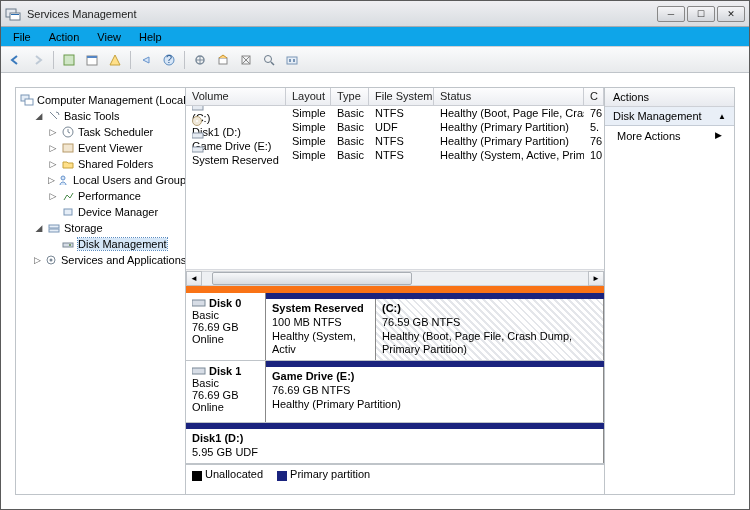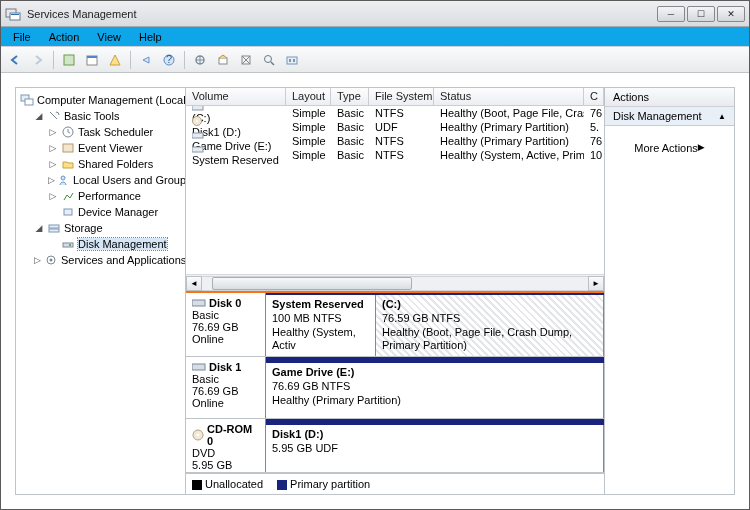--- a/index.html
+++ b/index.html
@@ -18,21 +18,21 @@
 .tsep { width: 1px; height: 18px; background: #c0c3c8; margin: 0 2px; }
 .body { flex: 1; display: flex; border: 1px solid #bfc4c9; margin: 14px; min-height: 0;}
 .tree { width: 170px; border-right: 1px solid #bfc4c9; overflow: hidden; padding: 4px 0 0 4px; background: #fff; }
 .tree-row { display: flex; align-items: center; height: 16px; padding-left: 0; gap: 3px; cursor: pointer; white-space: nowrap;}
 .tree-row .exp { width: 10px; text-align: center; color: #555; font-size:9px;}
 .tree-row .ticon { width: 14px; height: 14px; display:inline-flex; align-items:center; justify-content:center;}
 .tree-row.sel span.lbl { background: #d5e6f7; outline: 1px dotted #5b8cc0;}
 .lvl1 { padding-left: 14px; }
 .lvl2 { padding-left: 28px; }
 .mid { flex: 1; display: flex; flex-direction: column; min-width: 0;}
-.listpane { height: 205px; display: flex; flex-direction: column; border-bottom: 2px solid #f97316;}
+.listpane { height: 205px; display: flex; flex-direction: column; border-bottom: 7px solid #f97316;}
 .lheader { display: flex; height: 18px; background: linear-gradient(#fdfdfe,#eceef2); border-bottom: 1px solid #cacdd3; }
 .lcol { border-right: 1px solid #cacdd3; padding: 2px 6px; color: #222; white-space:nowrap; overflow:hidden;}
 .lbody { flex: 1; overflow: hidden; }
 .lrow { display: flex; height: 14px; align-items:center;}
 .lcell { padding: 0 6px; white-space: nowrap; overflow:hidden;}
 .hscroll { height: 17px; background:#f0f0f0; display:flex; align-items:center; border-top:1px solid #d8dadf;}
 .hscroll .arrow{ width:16px; height:15px; background:linear-gradient(#fafbfc,#e4e6ea); border:1px solid #bcc0c5; display:flex;align-items:center;justify-content:center;font-size:8px;}
 .hscroll .track{ flex:1; height:15px; background:#eef0f3; border-top:1px solid #d0d3d8; border-bottom:1px solid #d0d3d8; position:relative;}
 .hscroll .thumb{ position:absolute; left:10px; width:200px; height:13px; top:0; background:linear-gradient(#f7f8fa,#d9dde2); border:1px solid #a9aeb4; border-radius:2px;}
 .graphpane { flex: 1; overflow:hidden; display:flex; flex-direction:column;}
@@ -43,21 +43,21 @@
 .volstrip { height:6px; background:#1a237e;}
 .volboxes { flex:1; display:flex;}
 .volbox { border-right:1px solid #888; padding:3px 6px; font-size:11px; line-height:1.25;}
 .volbox.hatched { background: repeating-linear-gradient(45deg, #fff, #fff 3px, #e4e6ea 3px, #e4e6ea 5px);}
 .volbox .vtitle { font-weight:bold;}
 .legend { border-top:1px solid #bfc4c9; padding:10px 6px; display:flex; gap:14px; align-items:center; font-size:11px; height:18px;}
 .sw { width:10px; height:10px; display:inline-block; margin-right:3px; vertical-align:middle;}
 .actions { width: 130px; border-left:1px solid #bfc4c9; display:flex; flex-direction:column; background:#fff;}
 .ahdr { background:linear-gradient(#fafbfc,#e8eaef); border-bottom:1px solid #cdd0d6; padding:3px 8px; font-weight:400;}
 .asect { background:#e9eff7; border-bottom:1px solid #c5ccd6; padding:3px 8px; display:flex; justify-content:space-between; align-items:center; cursor:pointer;}
-.aitem { padding:16px 12px; display:flex; justify-content:center; cursor:pointer;}
+.aitem { padding:4px 12px; display:flex; justify-content:space-between; cursor:pointer;}
 svg { display:block; }
 </style>
 </head>
 <body>
 
 <div class="window">
   <div class="titlebar">
     <span class="icon-sm">
       <svg viewBox="0 0 16 16">
           <rect x="1" y="3" width="10" height="8" fill="#e6e9ee" stroke="#6a7a8a"></rect>
@@ -374,33 +374,20 @@
             <div class="volboxes">
               <div class="volbox" style="flex:1">
                 <div class="vtitle">Game Drive  (E:)</div>
                 <div>76.69 GB NTFS</div>
                 <div>Healthy (Primary Partition)</div>
               </div>
             </div>
           </div>
         </div>
         <div class="diskrow" style="min-height:40px">
-          <div class="diskhead">
-            <div class="dname">
-                <span class="ticon">
-                  <svg width="12" height="12">
-                    <circle cx="6" cy="6" r="5" fill="#f0e8d8" stroke="#b6a27a"></circle>
-                    <circle cx="6" cy="6" r="1.5" fill="#fff"></circle>
-                  </svg>
-                </span>
-                <span>CD-ROM 0</span>
-              </div>
-            <div>DVD</div>
-            <div>5.95 GB</div>
-          </div>
           <div class="diskvols">
             <div class="volstrip"></div>
             <div class="volboxes">
               <div class="volbox" style="flex:1">
                 <div class="vtitle">Disk1  (D:)</div>
                 <div>5.95 GB UDF</div>
               </div>
             </div>
           </div>
         </div>

